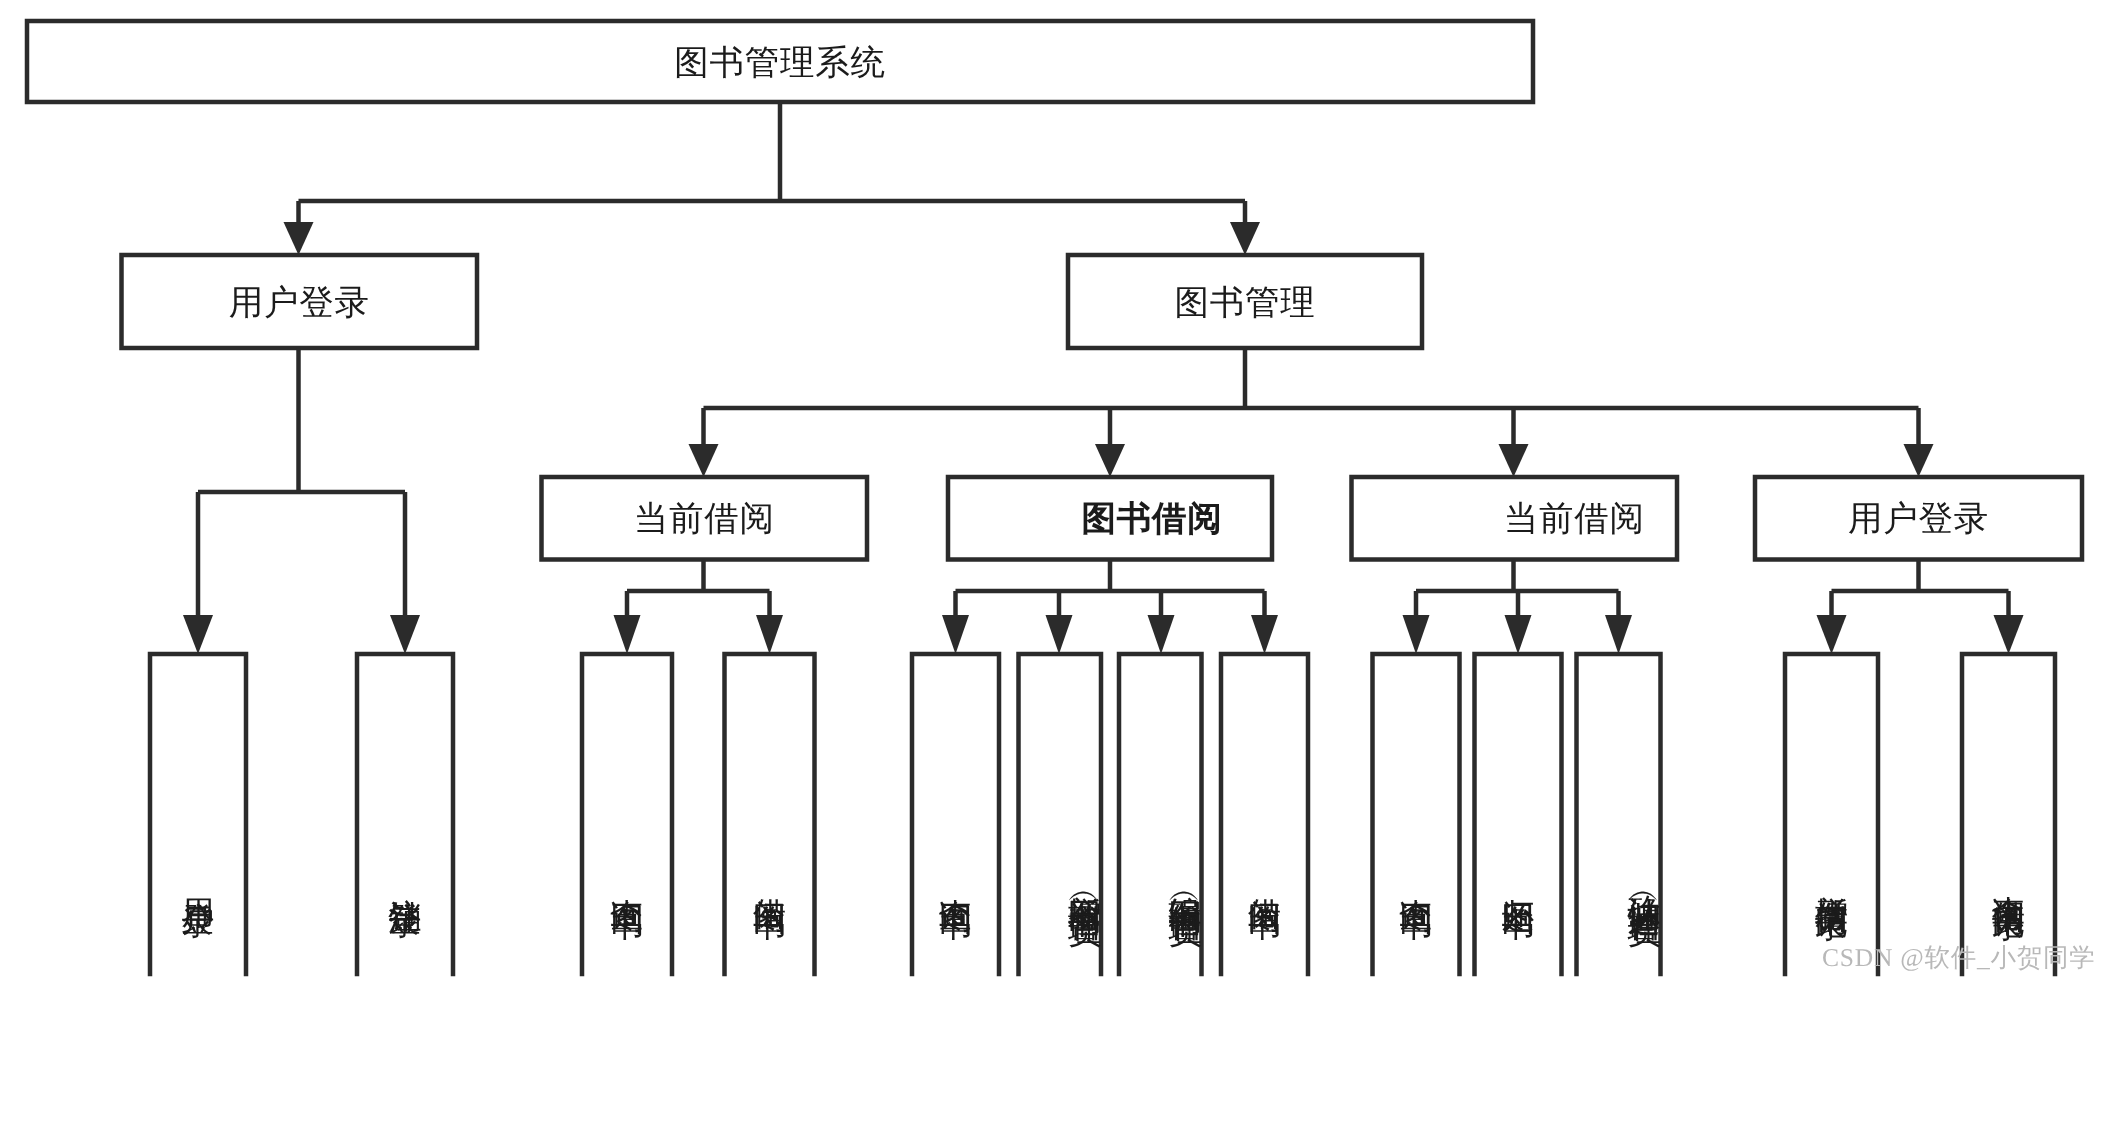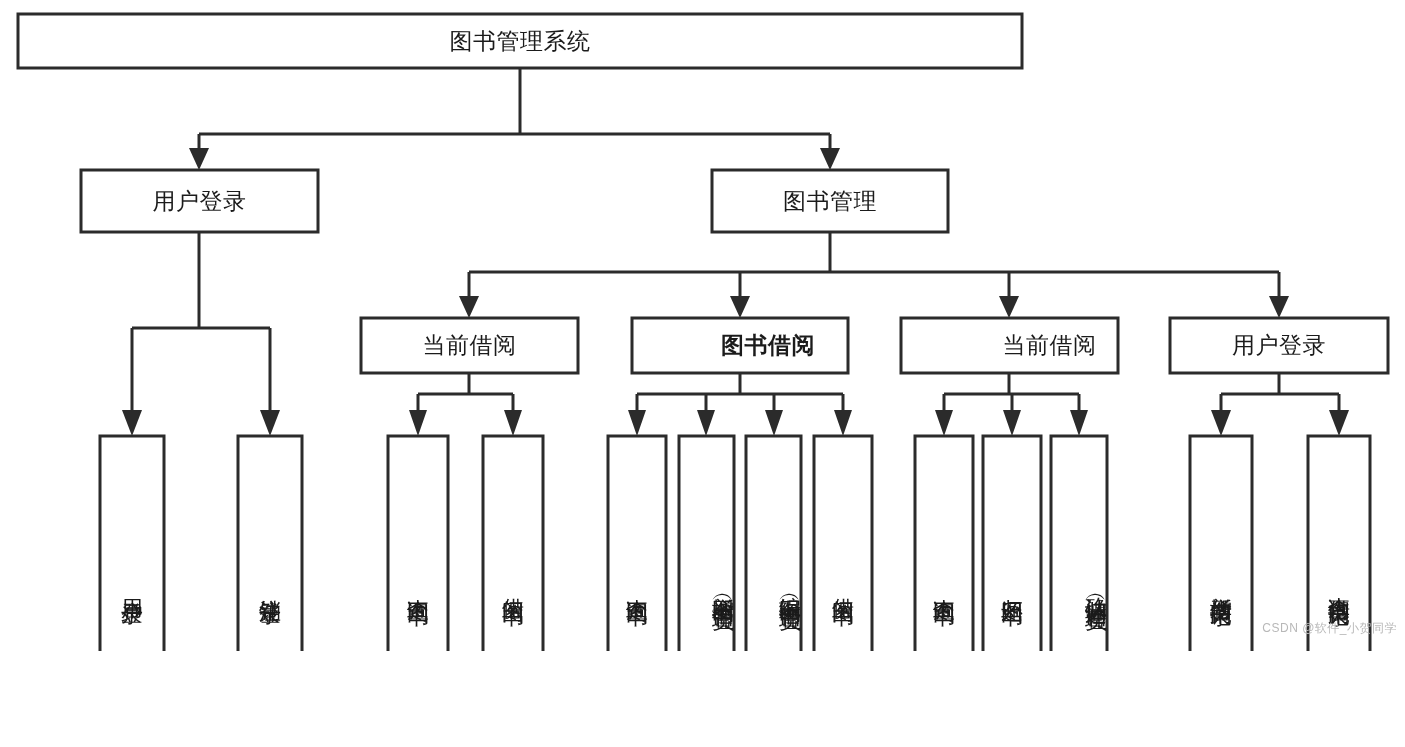--- a/index.html
+++ b/index.html
@@ -60,25 +60,26 @@
     writing-mode: vertical-rl;
     text-orientation: upright;
     letter-spacing: 2px;
     line-height: 1;
     white-space: nowrap;
     pointer-events: none;
   }
   .watermark {
     position: absolute;
     right: 8px;
-    bottom: 14px;
+    bottom: 1px;
     color: #b8b8b8;
-    font-size: 12px;
+    font-size: 17px;
     letter-spacing: 0.5px;
     white-space: nowrap;
+    font-family: Liberation Serif, serif;
   }
 </style>
 </head>
 <body>
 
 <div id="diagram-root">
 
   <svg id="tree-svg" viewBox="0 0 1405 747">
     <defs></defs>
 

